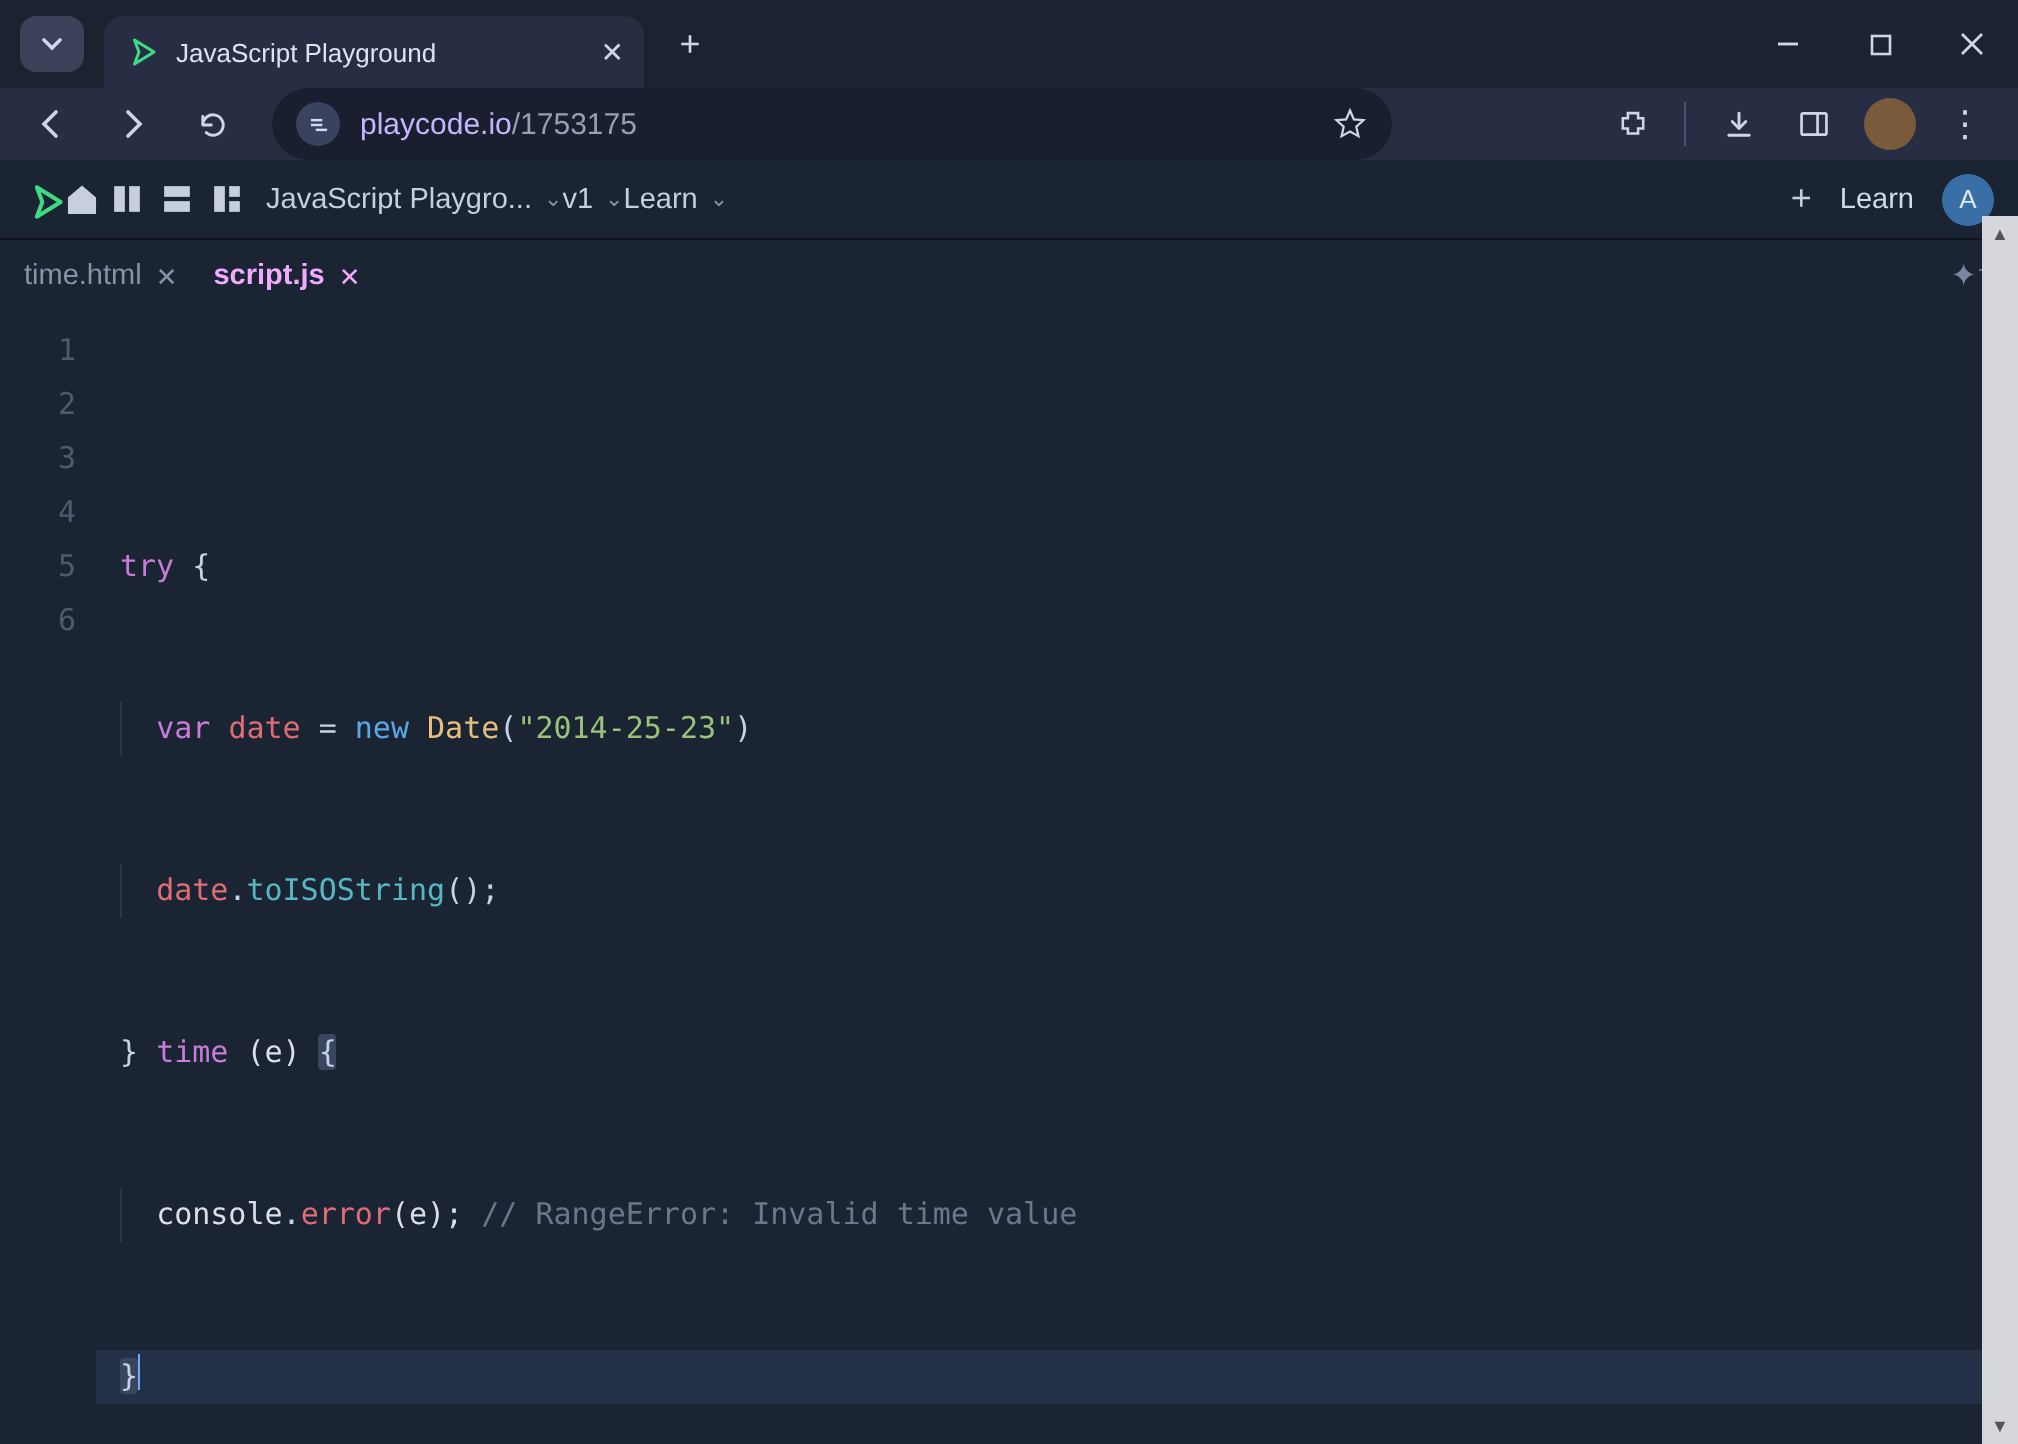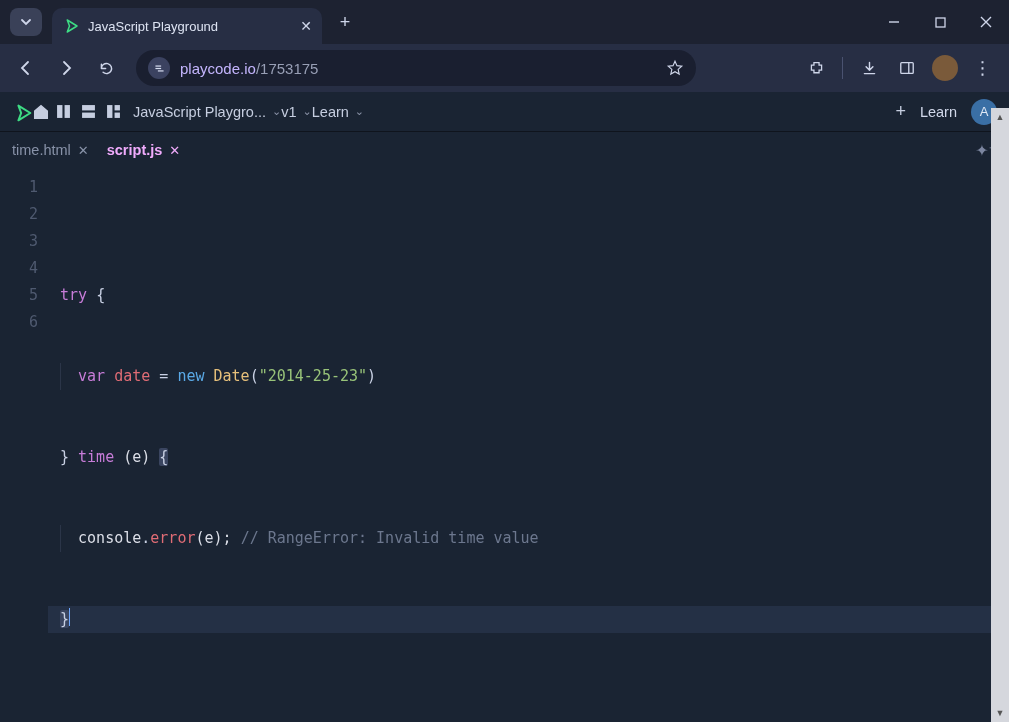--- a/index.html
+++ b/index.html
@@ -248,20 +248,21 @@
         <div>3</div>
         <div>4</div>
         <div>5</div>
         <div>6</div>
       </div>
       <div class="code">
         <div class="minimap-mark" style="top:50px"></div>
         <div class="minimap-mark" style="top:78px"></div>
         <div class="line"><span class="tok-kw">try</span> <span class="tok-op">{</span></div>
         <div class="line"><span class="indent-guide" style="left:12px"></span>  <span class="tok-kw">var</span> <span class="tok-err">date</span> <span class="tok-op">=</span> <span class="tok-new">new</span> <span class="tok-type">Date</span><span class="tok-op">(</span><span class="tok-str">"2014-25-23"</span><span class="tok-op">)</span></div>
+        <div class="line"><span class="indent-guide" style="left:12px"></span>  <span class="tok-err">date</span><span class="tok-op">.</span><span class="tok-fn">toISOString</span><span class="tok-op">();</span></div>
         <div class="line"><span class="tok-op">}</span> <span class="tok-kw">time</span> <span class="tok-id">(e)</span> <span class="tok-op brace-match">{</span></div>
         <div class="line"><span class="indent-guide" style="left:12px"></span>  <span class="tok-id">console</span><span class="tok-op">.</span><span class="tok-fn2">error</span><span class="tok-id">(e);</span> <span class="tok-cmt">// RangeError: Invalid time value</span></div>
         <div class="line hl"><span class="tok-op brace-match">}</span><span class="cursor-inline"></span></div>
       </div>
     </div>
 
   </div>
 
   <div class="scrollbar" style="display:flex;flex-direction:column">
     <div class="arr">▲</div>

